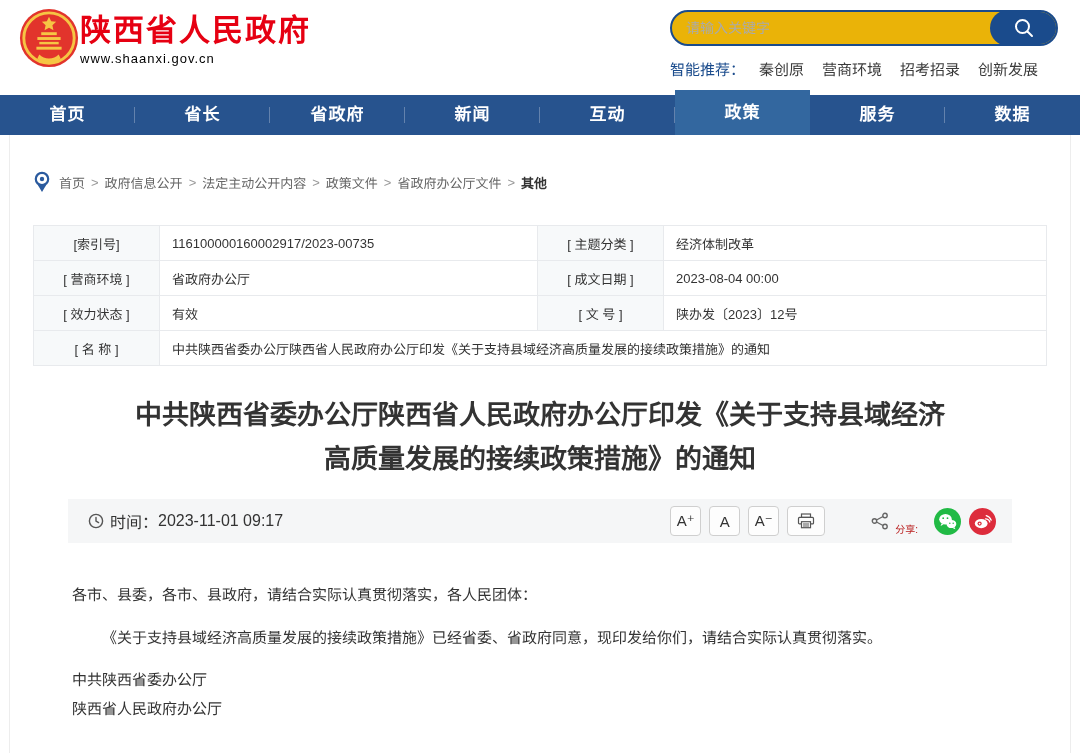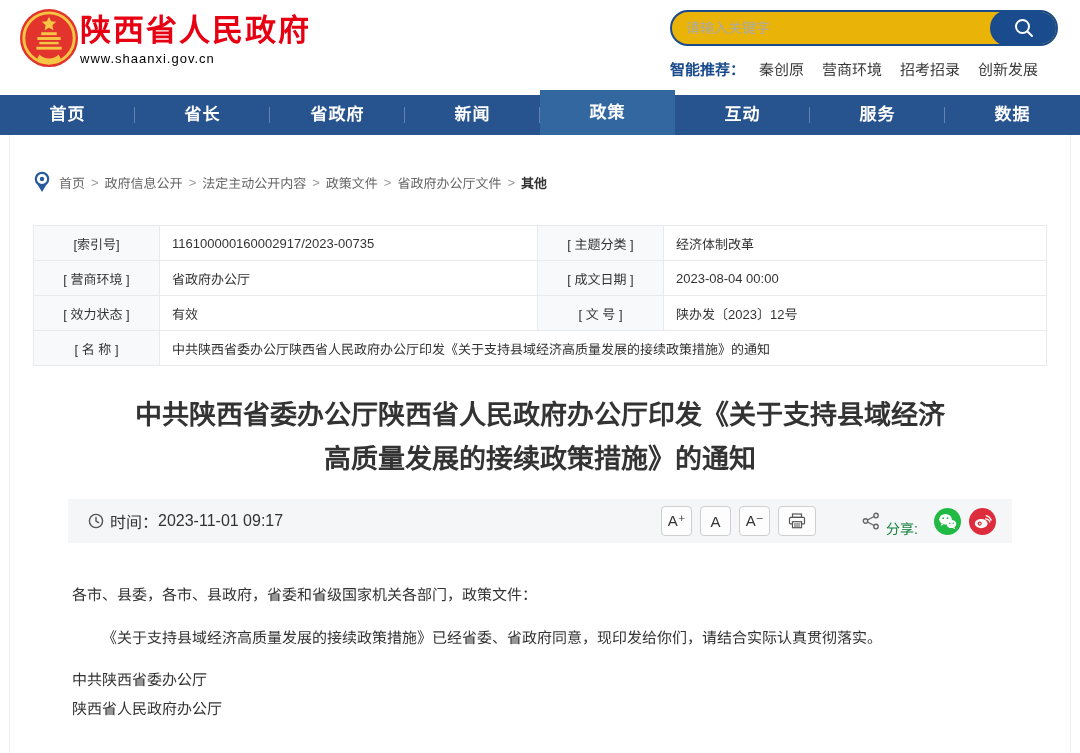--- a/index.html
+++ b/index.html
@@ -16,21 +16,21 @@
   .site-url { font-size:13px; color:#000000; margin-top:3px; letter-spacing:1px; }
 
   .search-area { width:388px; padding-top:2px; }
   .search-box { position:relative; height:36px; border:2px solid #1a4b8c; border-radius:18px; background:#eab308; overflow:hidden; }
   .search-box input { position:absolute; left:0; top:0; height:100%; width:300px; border:0; outline:none;
                       padding:0 14px; font-size:14px; color:#333; background:transparent; }
   .search-box input::placeholder { color:#aaa; }
   .search-btn { position:absolute; right:-2px; top:-2px; height:36px; width:68px; background:#1a4b8c; border:0;
                 border-radius:18px; cursor:pointer; display:flex; align-items:center; justify-content:center; }
   .recommend { display:flex; align-items:center; margin-top:12px; font-size:15px; }
-  .rec-label { color:#1a4b8c; font-weight:bold; margin-right:14px; }
+  .rec-label { color:#1a4b8c; font-weight:normal; margin-right:14px; }
   .rec-link { color:#3a3a3a; text-decoration:none; margin-right:18px; }
 
   
   .navbar { height:45px; display:flex; align-items:flex-end;
             background:linear-gradient(to bottom, rgba(0,0,0,0) 0 5px, #27538e 5px 100%); }
   .nav-item { flex:1; height:40px; line-height:40px; text-align:center; color:#fff; font-size:17px; font-weight:bold;
               letter-spacing:1px; cursor:pointer; position:relative; }
   .nav-item:not(.active):not(:last-child)::after { content:""; position:absolute; right:0; top:12px; width:1px; height:16px;
               background:rgba(255,255,255,.28); }
   .nav-item.active { height:45px; line-height:45px; background:#33679f; }
@@ -56,21 +56,21 @@
   .toolbar { margin:18px 20px 0 20px; height:44px; background:#f5f6f7; display:flex; align-items:center;
              justify-content:space-between; padding:0 16px 0 20px; }
   .time-wrap { display:flex; align-items:center; font-size:16px; color:#333; }
   .time-wrap svg { margin-right:6px; }
   .tool-right { display:flex; align-items:center; }
   .fs-btn { width:31px; height:30px; background:#fdfdfd; border:1px solid #cfcfcf; border-radius:4px; margin-left:8px;
             font-size:15px; color:#333; cursor:pointer; font-family:"Liberation Sans","DejaVu Sans",sans-serif; }
   .print-btn { width:38px; height:30px; background:#fdfdfd; border:1px solid #cfcfcf; border-radius:4px; margin-left:8px;
                cursor:pointer; display:inline-flex; align-items:center; justify-content:center; }
   .share-wrap { display:flex; align-items:center; margin-left:46px; }
-  .share-label { font-size:14px; color:#15803d; margin:14px 8px 0 6px; }
+  .share-label { font-size:10px; color:#b91c1c; margin:14px 8px 0 6px; }
   .soc { width:27px; height:27px; border-radius:50%; margin-left:8px; cursor:pointer; display:inline-flex;
          align-items:center; justify-content:center; }
   .soc.wechat { background:#21ba45; }
   .soc.weibo { background:#dd2c3c; }
 
   .art-body { padding:38px 24px 0 24px; font-size:15px; color:#333; line-height:1.9; }
   .art-body p { margin-bottom:14px; }
   .indent { text-indent:2em; }
   .sign-block { margin-top:14px; }
   .sign-block div { line-height:1.9; }
@@ -116,22 +116,22 @@
         <a class="rec-link" href="#">创新发展</a>
       </div>
     </div>
   </header>
 
   <nav class="navbar">
     <div class="nav-item">首页</div>
     <div class="nav-item">省长</div>
     <div class="nav-item">省政府</div>
     <div class="nav-item">新闻</div>
+    <div class="nav-item">互动</div>
     <div class="nav-item active">政策</div>
-    <div class="nav-item">互动</div>
     <div class="nav-item">服务</div>
     <div class="nav-item">数据</div>
   </nav>
 
   <div class="frame">
 
     <div class="breadcrumb">
       <svg class="pin" width="18" height="22" viewBox="0 0 18 22">
         <circle cx="9" cy="8" r="6.2" fill="none" stroke="#2a5a9e" stroke-width="2.2"></circle>
         <circle cx="9" cy="8" r="2.2" fill="#2a5a9e"></circle>
@@ -235,21 +235,21 @@
                 <circle cx="5.6" cy="10.6" r=".9" fill="#fff"></circle>
                 <path d="M11.5 5.8 a4.5 4.5 0 0 1 4.3 3.2" fill="none" stroke="#fff" stroke-width="1.3" stroke-linecap="round"></path>
                 <path d="M12.2 2.6 a7.6 7.6 0 0 1 5 4.6" fill="none" stroke="#fff" stroke-width="1.3" stroke-linecap="round"></path>
               </svg>
             </span>
           </div>
         </div>
       </div>
 
       <div class="art-body">
-        <p>各市、县委，各市、县政府，省委和省级国家机关各部门，政策文件：</p>
+        <p>各市、县委，各市、县政府，请结合实际认真贯彻落实，各人民团体：</p>
         <p class="indent">《关于支持县域经济高质量发展的接续政策措施》已经省委、省政府同意，现印发给你们，请结合实际认真贯彻落实。</p>
         <div class="sign-block">
           <div>中共陕西省委办公厅</div>
           <div>陕西省人民政府办公厅</div>
         </div>
       </div>
     </div>
 
   </div>
 </div>

